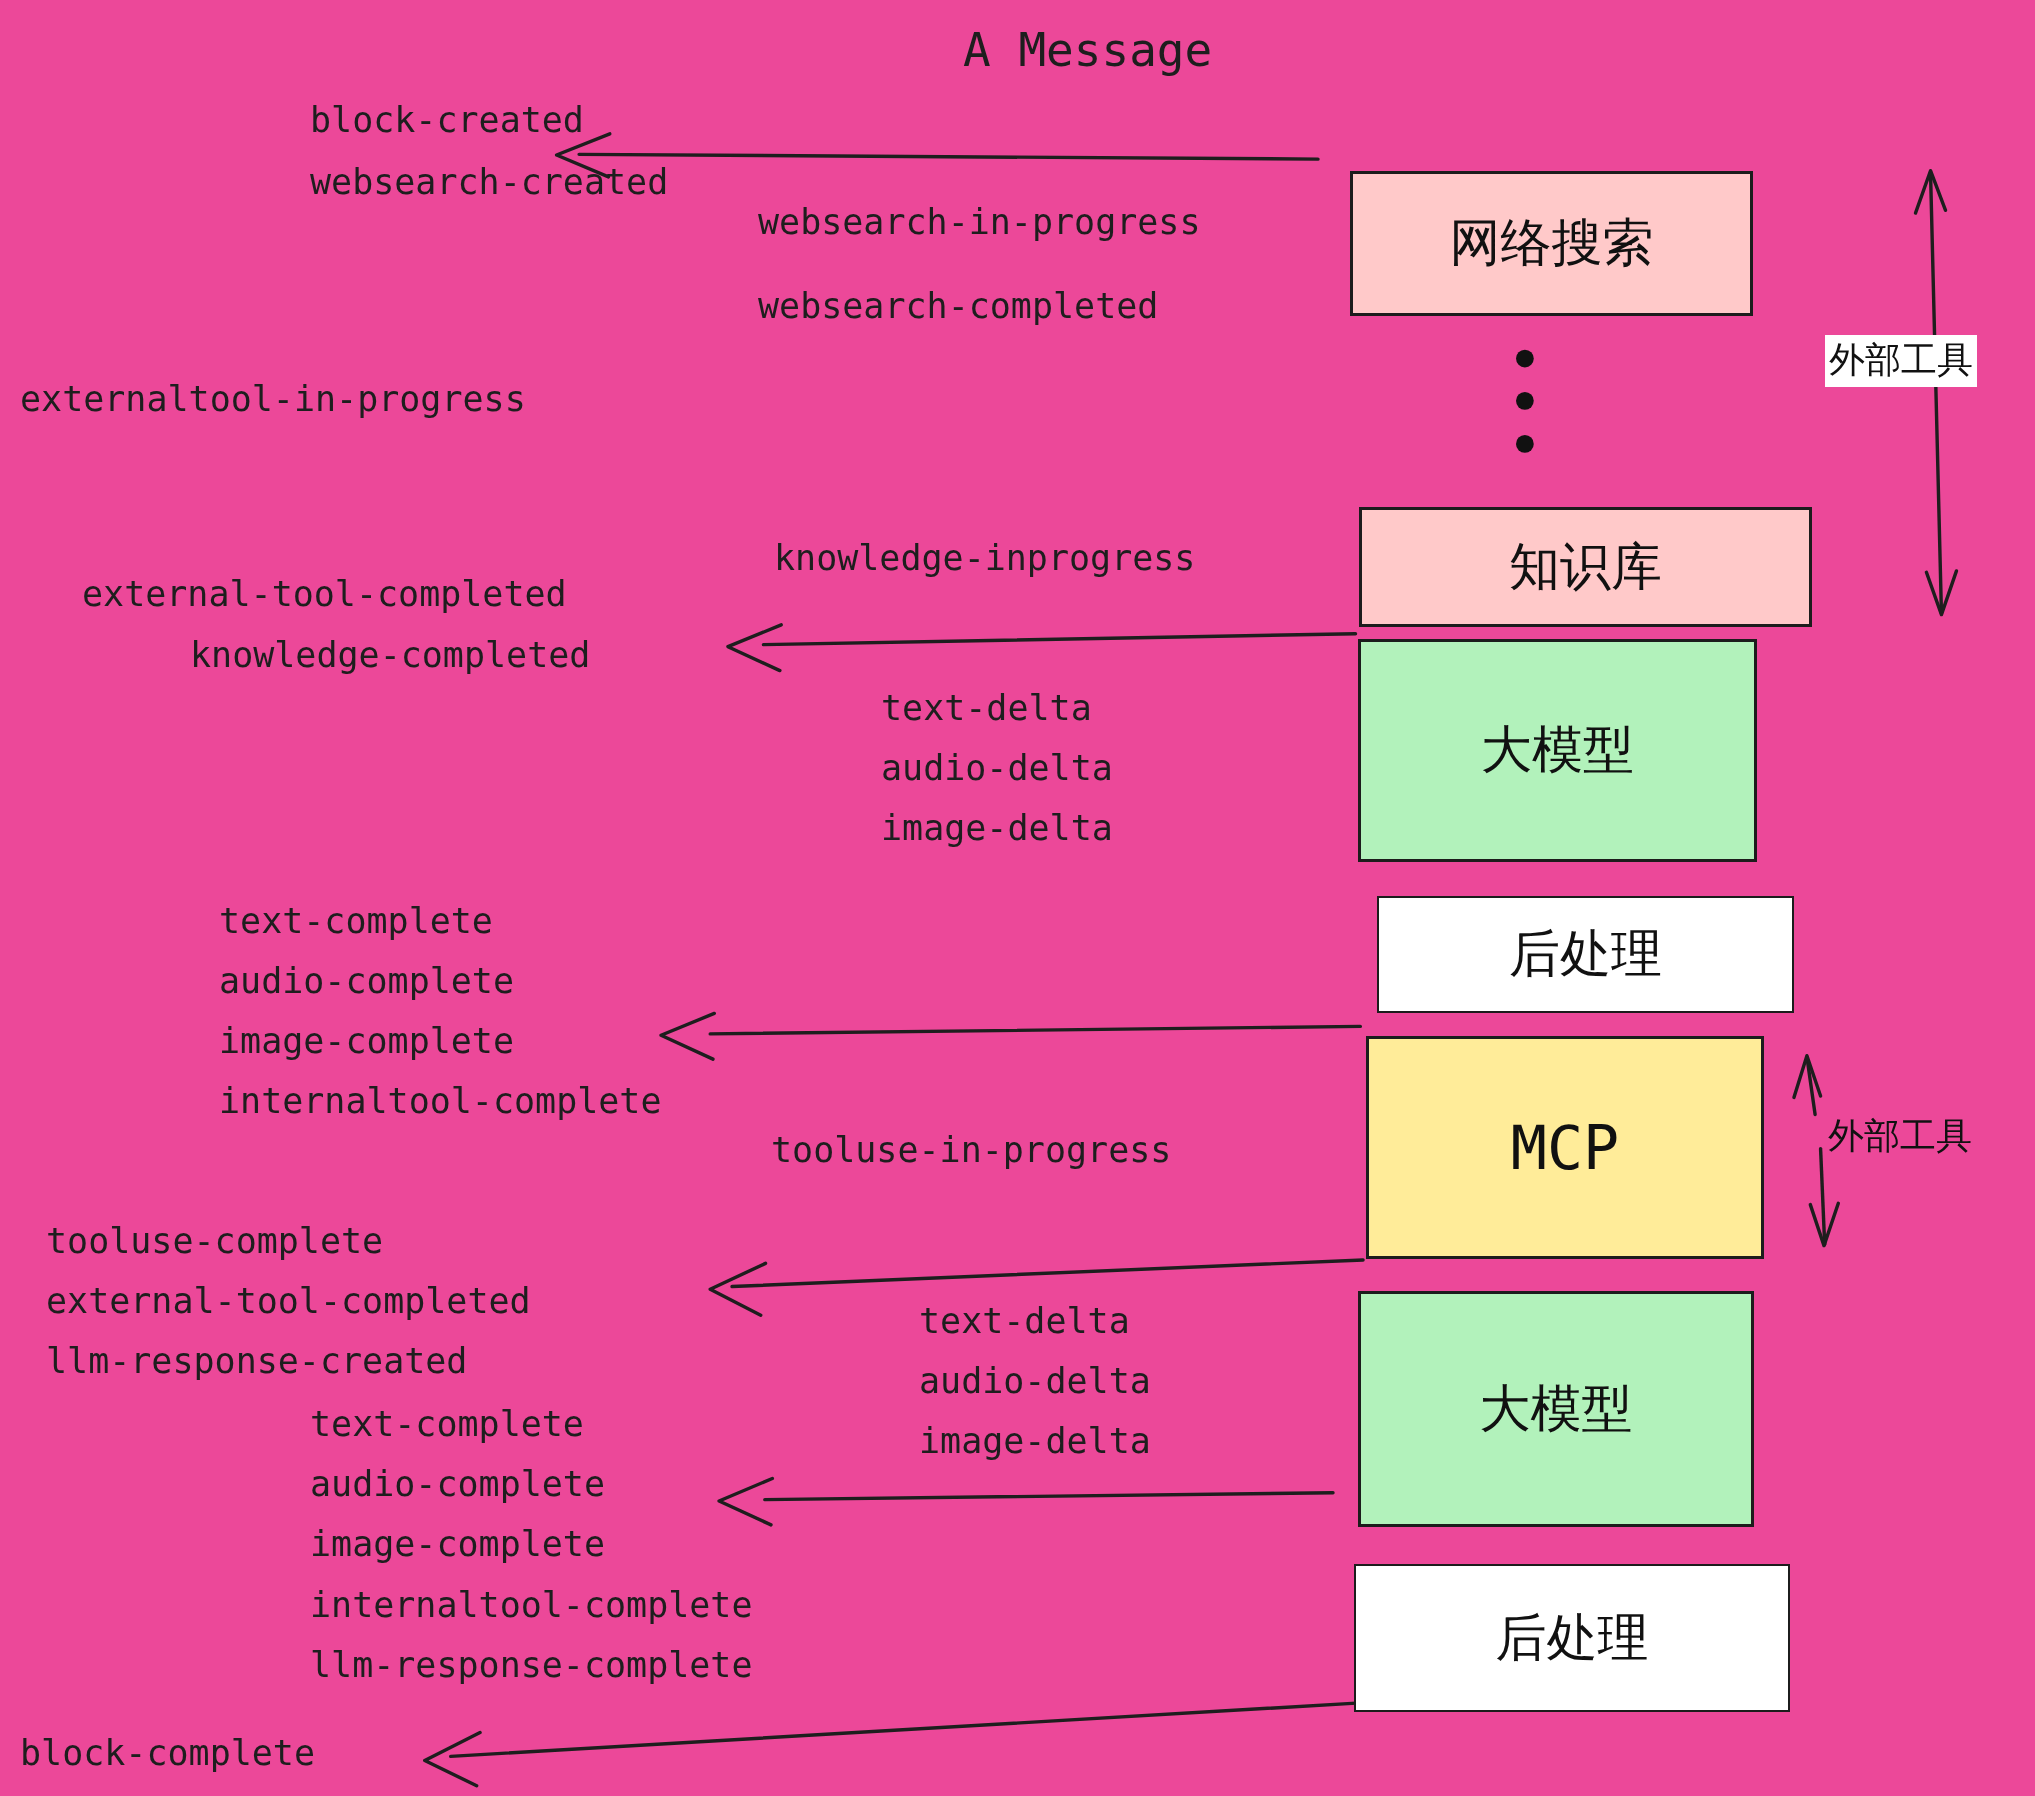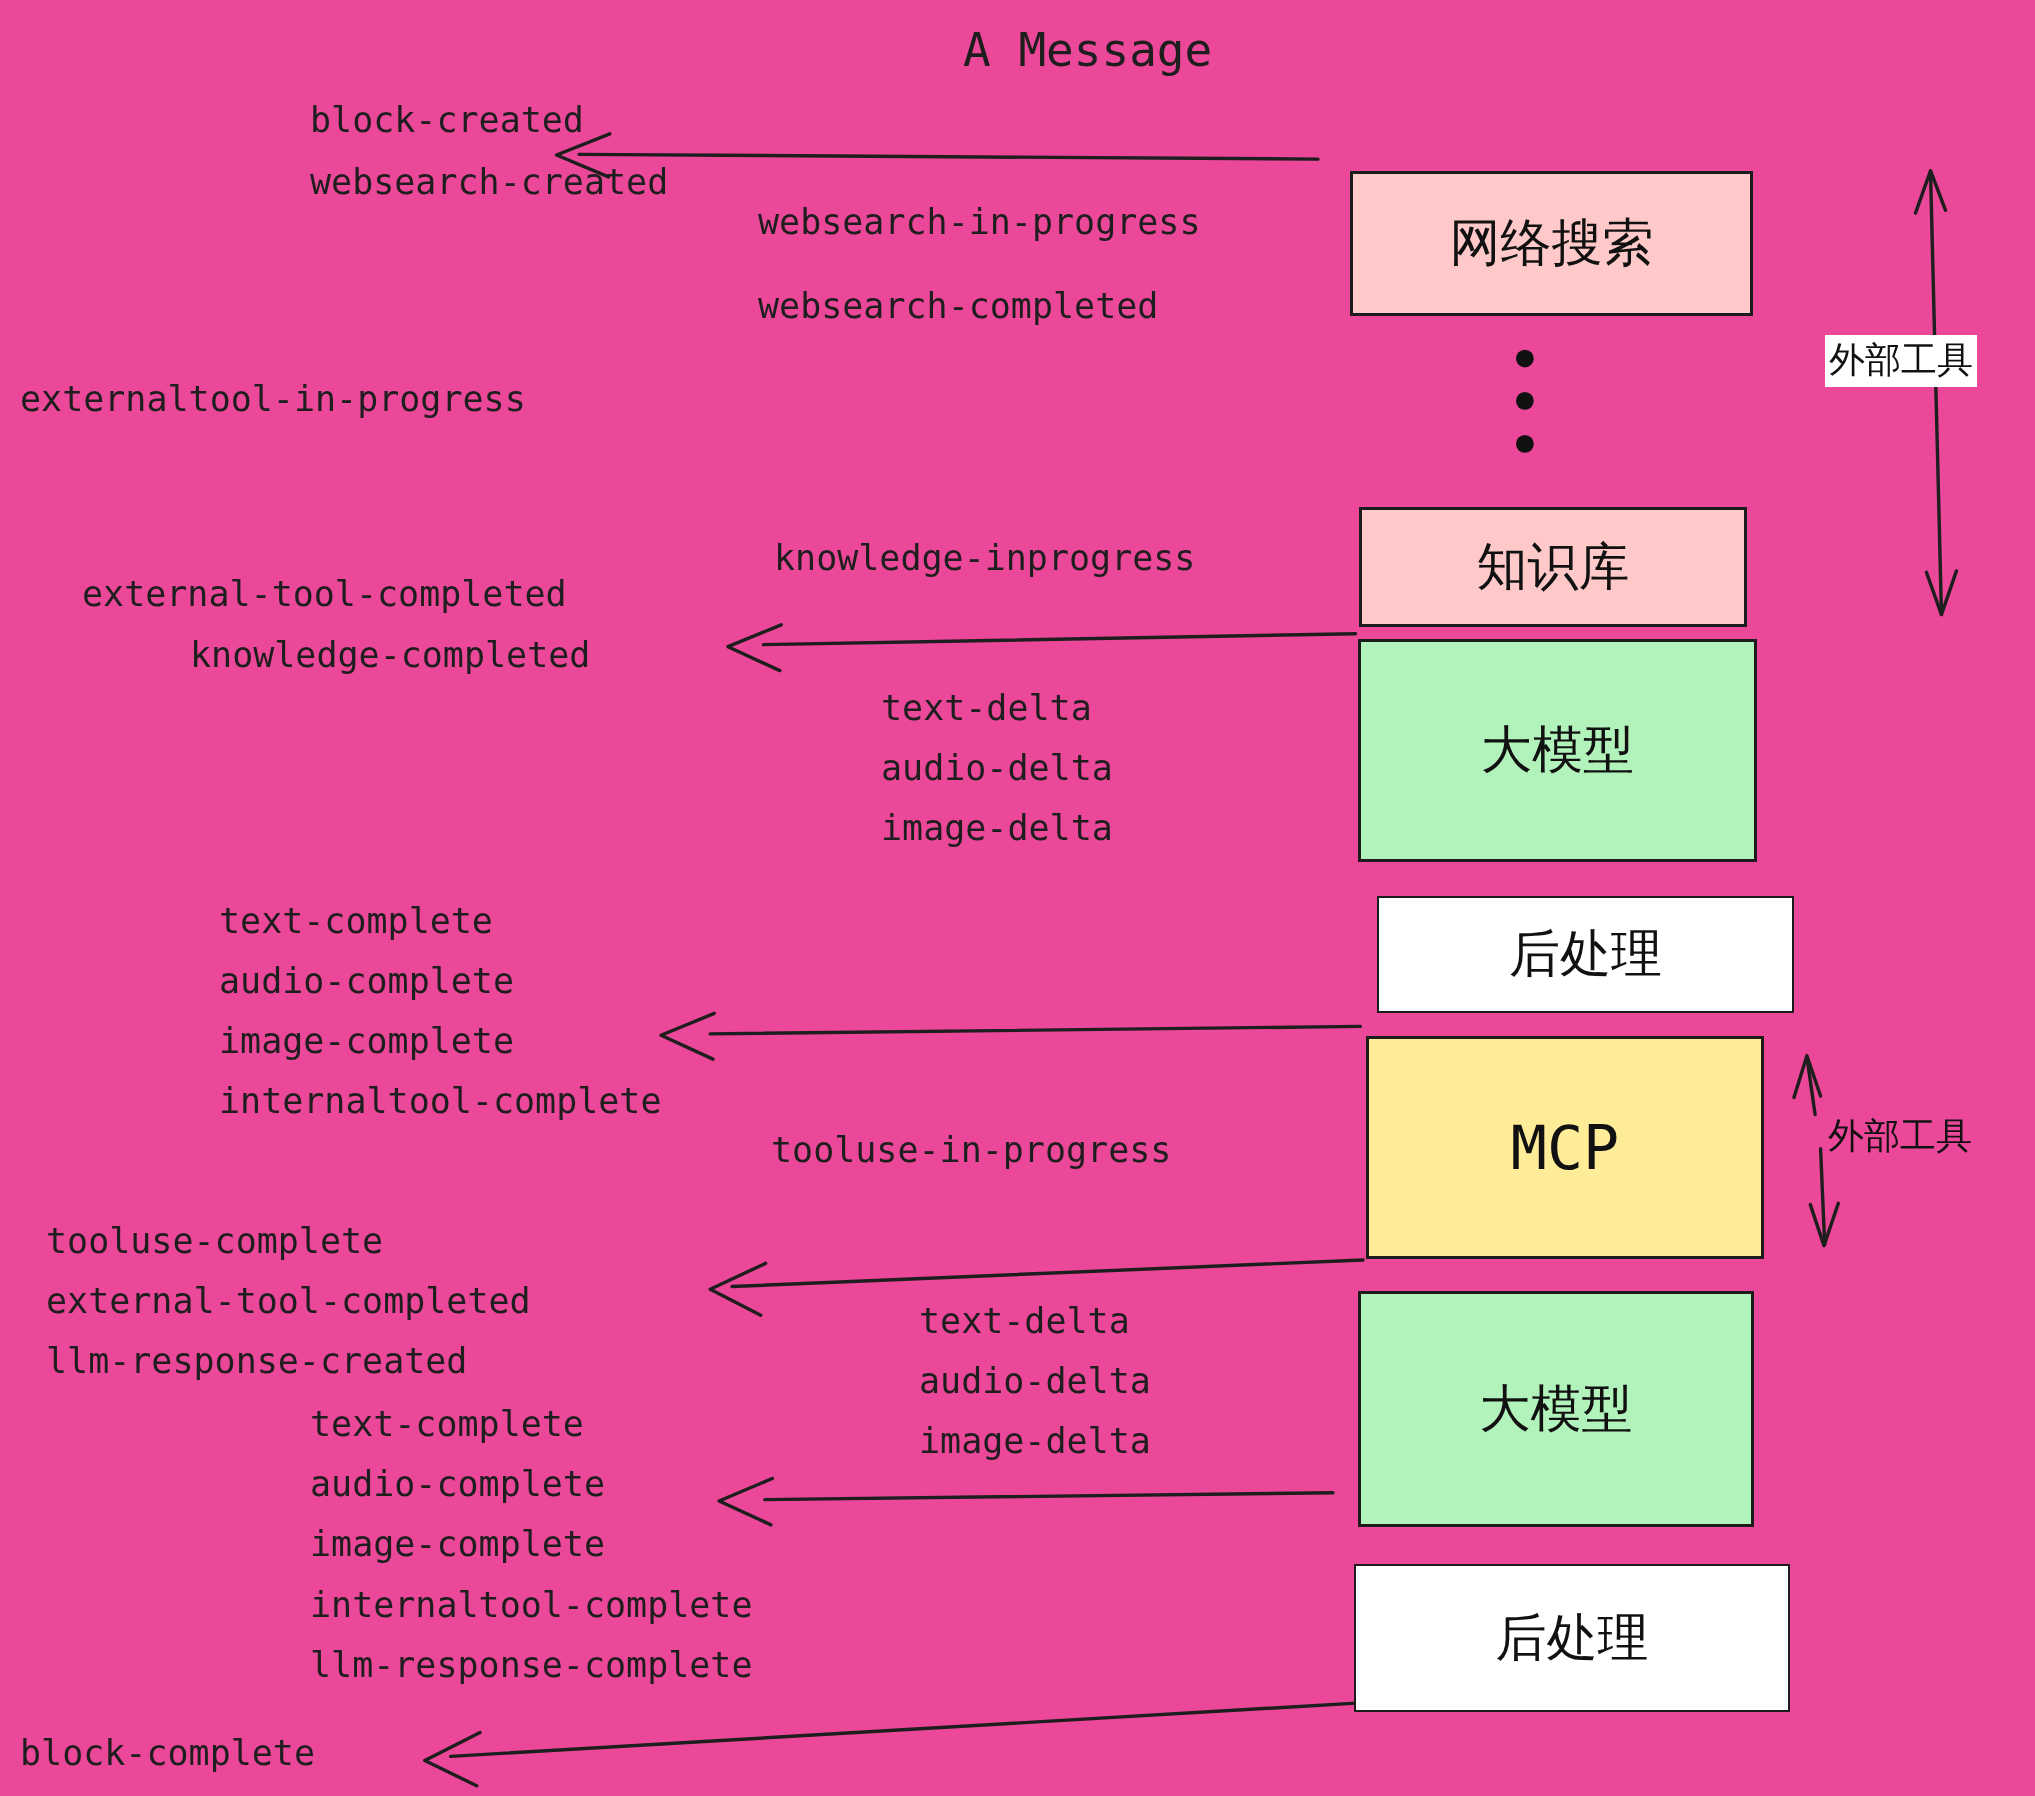--- a/index.html
+++ b/index.html
@@ -123,21 +123,21 @@
       <circle cx="2233" cy="587" r="13" fill="#111"></circle>
       <circle cx="2233" cy="650" r="13" fill="#111"></circle>
     </g>
   </svg>
 
   <div class="title" style="left:963px; top:22.5px;">A Message</div>
 
   <div class="box fill-pink" style="left:1350px; top:171px; width:403px; height:145px;">
     <span>网络搜索</span>
   </div>
-  <div class="box fill-pink" style="left:1359px; top:507px; width:388px; height:120px;">
+  <div class="box fill-pink" style="left:1359px; top:507px; width:453px; height:120px;">
     <span>知识库</span>
   </div>
   <div class="box fill-green" style="left:1358px; top:639px; width:399px; height:223px;">
     <span>大模型</span>
   </div>
   <div class="box thin fill-white" style="left:1377px; top:896px; width:417px; height:117px;">
     <span>后处理</span>
   </div>
   <div class="box fill-yellow" style="left:1366px; top:1036px; width:398px; height:223px;">
     <span class="mono-label">MCP</span>

